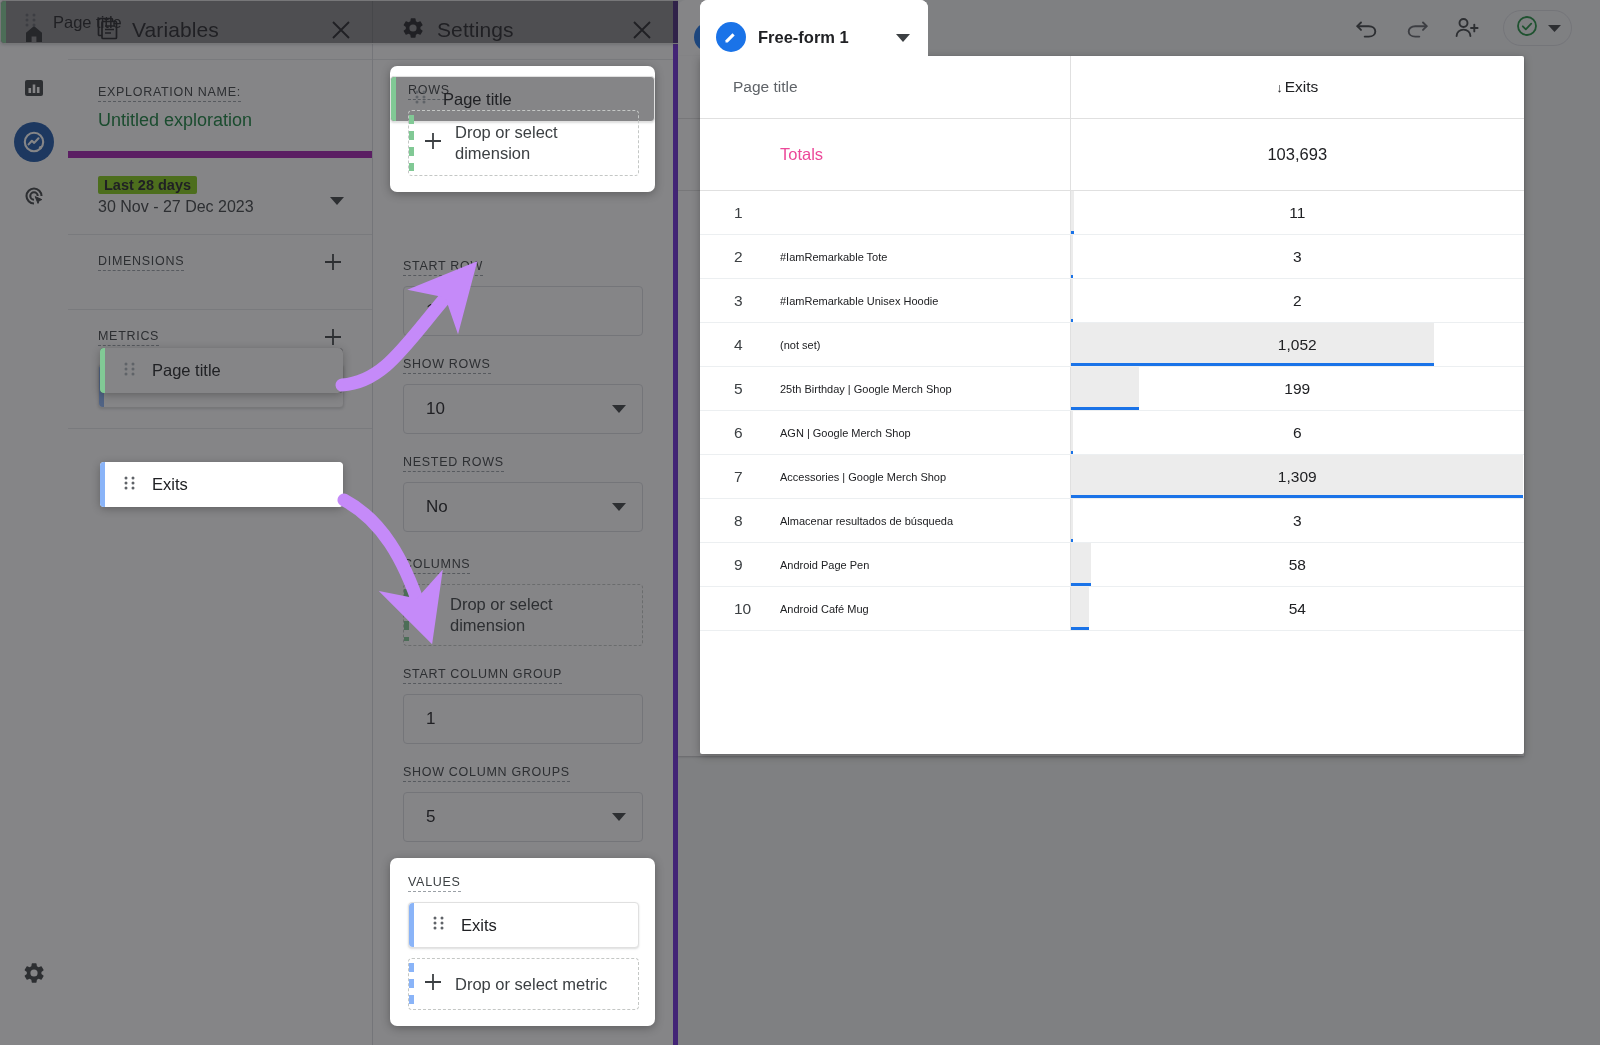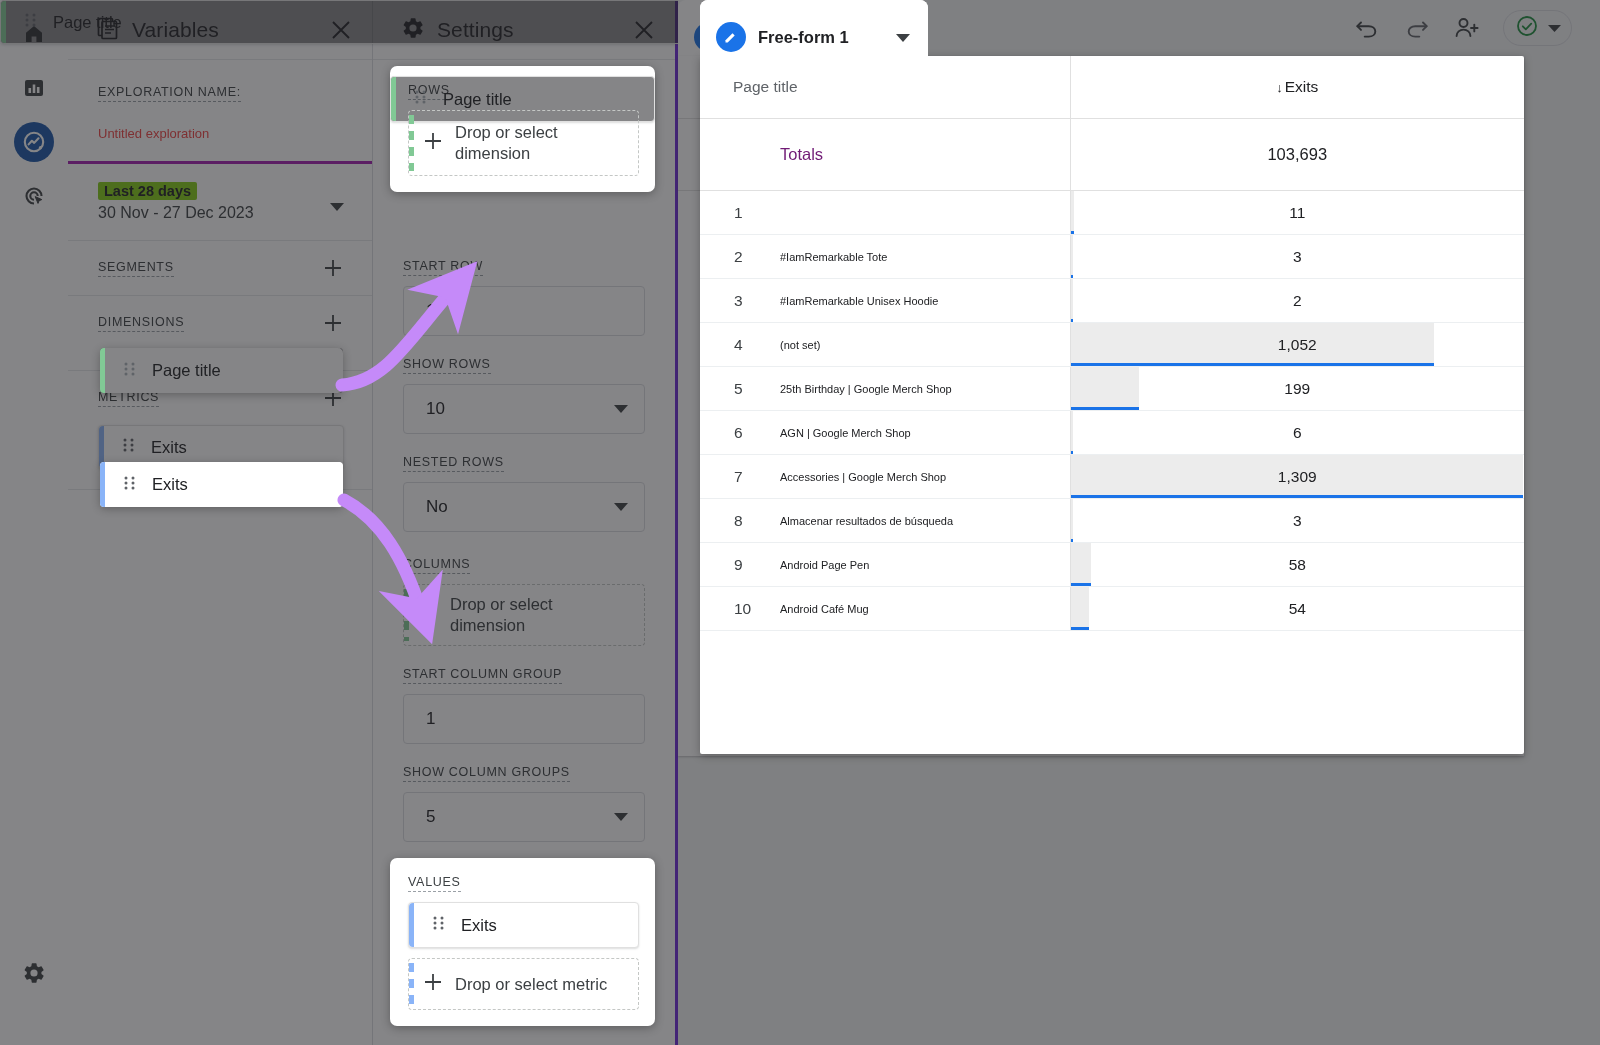--- a/index.html
+++ b/index.html
@@ -27,37 +27,37 @@
     border-radius: 50%;
   }
   .rail-icon.first { margin-top: 14px; }
   .rail-icon svg { display: block; }
   .rail-icon.active { background: #1a56a8; }
   .rail-gear { position: absolute; left: 14px; bottom: 52px; width: 40px; height: 40px;
                display: flex; align-items: center; justify-content: center; }
 
   
   .panel-vars { width: 305px; flex: 0 0 305px; border-right: 1px solid #dadce0; background: #fff; }
-  .panel-settings { width: 305px; flex: 0 0 305px; border-right: 3px solid #6d28d9; background: #fff; }
+  .panel-settings { width: 305px; flex: 0 0 305px; border-right: 5px solid #6d28d9; background: #fff; }
 
   .panel-head {
     height: 60px; display: flex; align-items: center;
     padding: 0 18px 0 28px; gap: 12px;
     border-bottom: 1px solid #e4e6e8;
   }
   .panel-head .ptitle { font-size: 21px; color: #202124; flex: 1; letter-spacing: .1px; }
   .panel-head .pclose { width: 26px; height: 26px; display: flex; align-items: center; justify-content: center; }
 
-  .vsection { padding: 22px 28px 20px 30px; border-bottom: 3px solid #a21caf; }
+  .vsection { padding: 22px 28px 20px 30px; border-bottom: 7px solid #a21caf; }
   .lbl-caps {
     font-size: 12.5px; color: #3c4043; letter-spacing: .7px;
     text-transform: uppercase; border-bottom: 1px dashed #9aa0a6;
     display: inline-block; padding-bottom: 1px; line-height: 16px;
   }
-  .exp-name { font-size: 13px; color: #ef4444; margin-top: 24px; }
+  .exp-name { font-size: 18px; color: #15803d; margin-top: 8px; }
 
   .daterow { padding: 18px 28px 18px 30px; border-bottom: 1px solid #e4e6e8; position: relative; }
   .dr-chip { display: inline-block; background: #84cc16; font-size: 14.5px; color: #202124;
              padding: 1px 6px; border-radius: 2px; font-weight: bold; }
   .dr-range { font-size: 16px; color: #3c4043; margin-top: 4px; }
   .dr-caret { position: absolute; right: 28px; top: 34px; }
 
   .secrow { padding: 16px 28px 16px 30px; display: flex; align-items: center;
             justify-content: space-between; }
   .plusbtn { width: 22px; height: 22px; display:flex; align-items:center; justify-content:center; }
@@ -122,21 +122,21 @@
   .c-idx { width: 80px; }
   .c-name { width: 290px; }
   .c-val { }
   th.h-name { text-align: left; padding: 22px 0 22px 33px; font-size: 15.5px; color: #5f6368;
               border-bottom: 1px solid #e0e0e0; }
   th.h-val { text-align: center; font-size: 15.5px; color: #202124; font-weight: bold;
              border-bottom: 1px solid #e0e0e0; border-left: 1px solid #e0e0e0; padding: 22px 0; }
   .h-val .arrow { font-size: 13px; margin-right: 2px; }
 
   tr.totals td { border-bottom: 1px solid #e0e0e0; height: 72px; }
-  .td-tot-label { text-align: left; padding-left: 80px; font-size: 16.5px; color: #701a75; font-weight: bold; }
+  .td-tot-label { text-align: left; padding-left: 80px; font-size: 16.5px; color: #ec4899; font-weight: bold; }
   .td-tot-val { text-align: center; font-size: 16.5px; color: #202124; font-weight: bold;
                 border-left: 1px solid #e0e0e0; }
 
   tr.drow td { height: 44px; border-bottom: 1px solid #eceff1; }
   .td-idx { text-align: left; padding-left: 34px; font-size: 15.5px; color: #3c4043; width: 46px; }
   .td-name { text-align: left; font-size: 11px; color: #202124; padding-right: 10px; }
   .td-val { position: relative; border-left: 1px solid #e0e0e0; padding: 0; height: 44px; }
   .bar { position: absolute; left: 0; top: 0; bottom: 0; background: #ececec; }
   .bar-line { position: absolute; left: 0; bottom: 0; height: 3px; background: #1a73e8; }
   .val-txt { position: absolute; left: 0; top: 0; right: 0; bottom: 0;
@@ -233,28 +233,20 @@
       <div class="daterow">
         <span class="dr-chip">Last 28 days</span>
         <div class="dr-range">30 Nov - 27 Dec 2023</div>
         <span class="dr-caret">
           <svg width="14" height="10" viewBox="0 0 14 10" fill="#3c4043">
               <path d="M0 1h14L7 9z"></path>
             </svg>
         </span>
       </div>
 
-      <div class="secrow divline">
-        <span class="lbl-caps">SEGMENTS</span>
-        <span class="plusbtn">
-          <svg width="20" height="20" viewBox="0 0 20 20" stroke="#3c4043" stroke-width="1.8">
-              <path d="M10 2v16M2 10h16"></path>
-            </svg>
-        </span>
-      </div>
 
       <div class="secrow">
         <span class="lbl-caps">DIMENSIONS</span>
         <span class="plusbtn">
           <svg width="20" height="20" viewBox="0 0 20 20" stroke="#3c4043" stroke-width="1.8">
               <path d="M10 2v16M2 10h16"></path>
             </svg>
         </span>
       </div>
       <div class="chipwrap divline">

